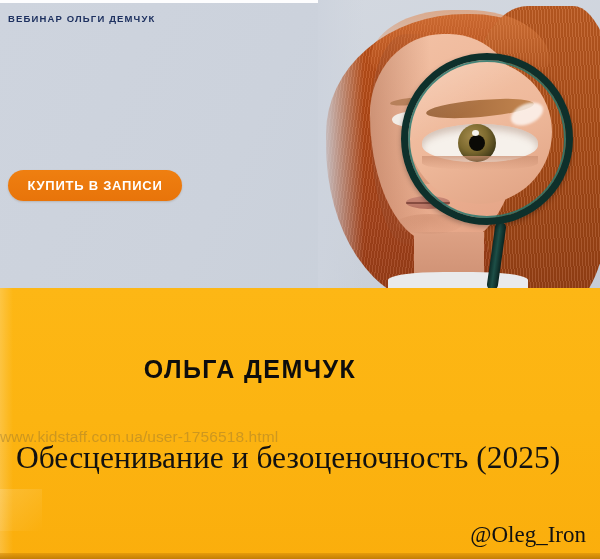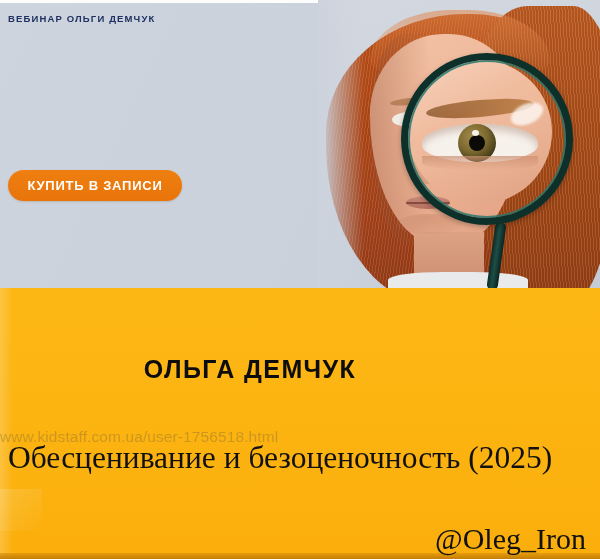--- a/index.html
+++ b/index.html
@@ -341,33 +341,33 @@
     left: 0; top: 428px;
     width: 600px;
     text-align: left;
     font-size: 15.5px;
     letter-spacing: 0.1px;
     color: rgba(140,112,52,0.42);
     white-space: nowrap;
   }
   .course-title {
     position: absolute;
-    left: 8px; top: 440px;
+    left: 16px; top: 440px;
     width: 531px;
     text-align: right;
     font-family: "Liberation Serif", serif;
     font-size: 31.5px;
     color: #111111;
     white-space: nowrap;
   }
   .signature {
     position: absolute;
     right: 14px; top: 522px;
     font-family: "Liberation Serif", serif;
-    font-size: 30px;
+    font-size: 23px;
     color: #111111;
     white-space: nowrap;
     text-align: right;
   }
 </style>
 </head>
 <body>
 
 <div id="page">
 

